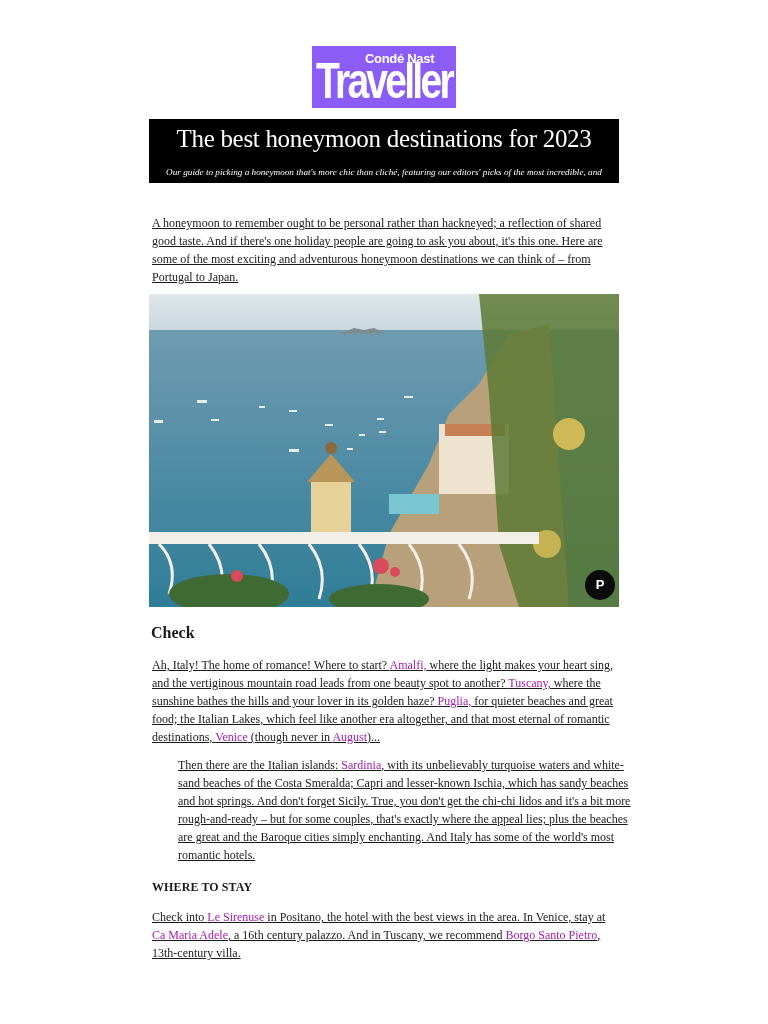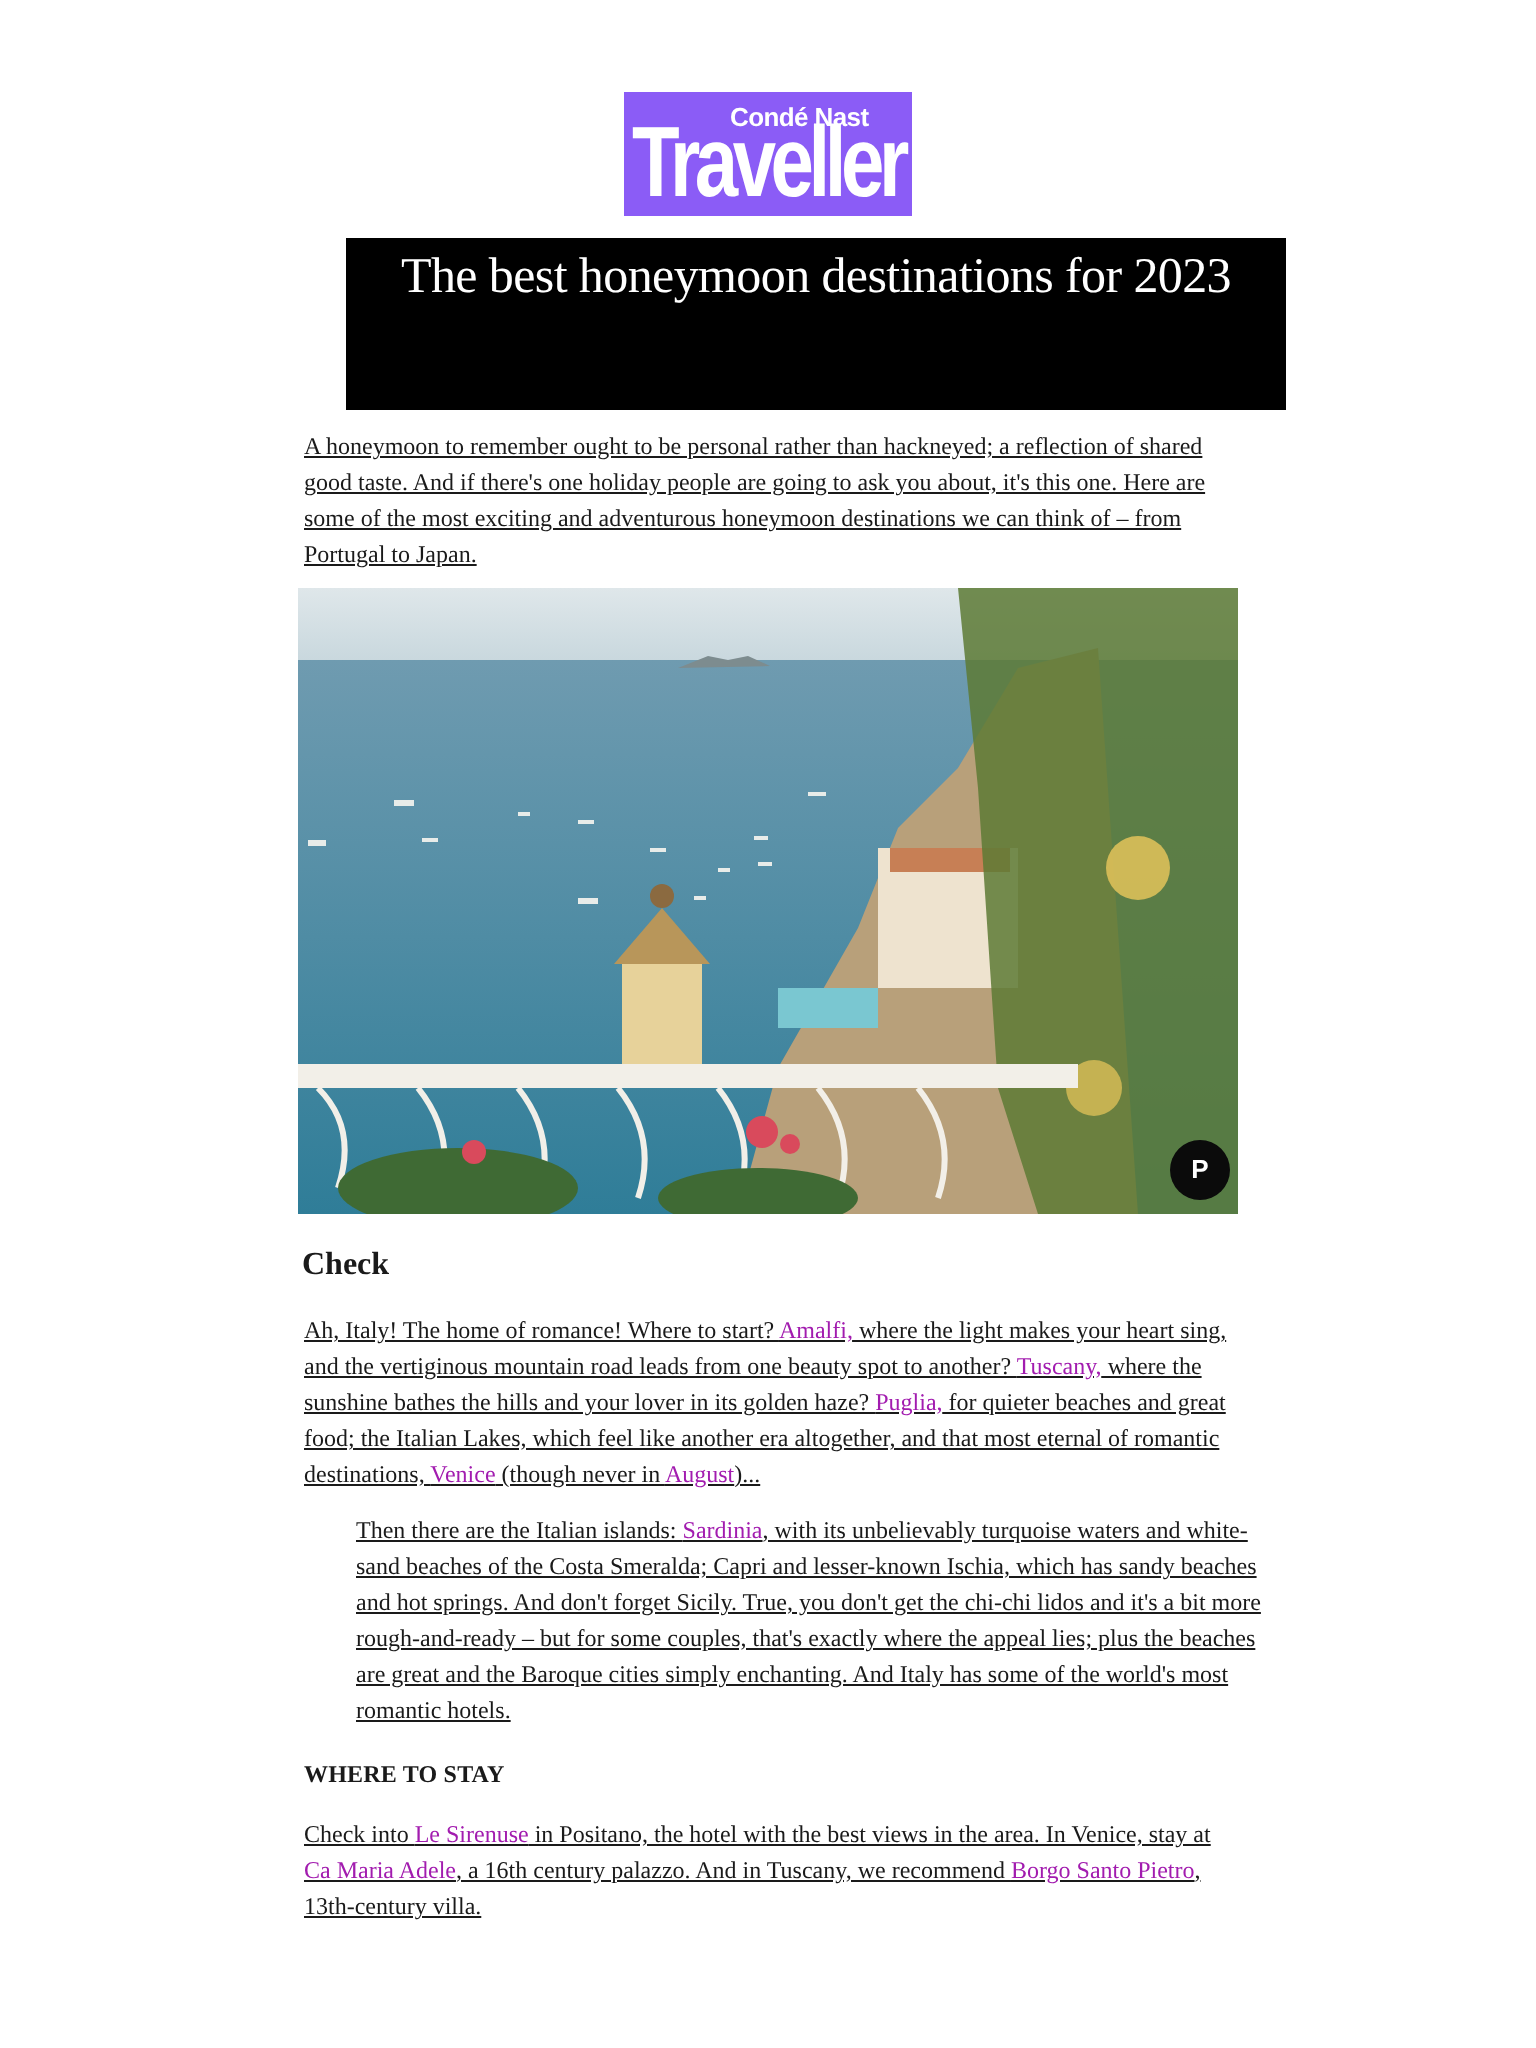--- a/index.html
+++ b/index.html
@@ -1,20 +1,20 @@
 <!DOCTYPE html>
 <html><head>
 <meta charset="utf-8">
 <style>
   html, body { margin: 0; padding: 0; background: #ffffff; }
   body { width: 768px; height: 1024px; position: relative; overflow: hidden; font-family: "Liberation Serif", "DejaVu Serif", serif; color: #1a1a1a; }
   .logo { position: absolute; left: 312px; top: 46px; width: 144px; height: 62px; background: #8b5cf6; color: #fff; overflow: hidden; }
   .logo .conde { position: absolute; left: 53px; top: 5px; font-family: "Liberation Sans", sans-serif; font-weight: bold; font-size: 13px; letter-spacing: -0.3px; }
   .logo .trav { position: absolute; left: 4px; top: 10px; font-family: "Liberation Sans", sans-serif; font-weight: bold; font-size: 50px; letter-spacing: -3.5px; line-height: 50px; transform: scaleX(0.78); transform-origin: left top; white-space: nowrap; }
-  .hero { position: absolute; left: 149px; top: 119px; width: 470px; height: 86px; background: #000; color: #fff; text-align: center; margin-left: 24px; }
+  .hero { position: absolute; left: 149px; top: 119px; width: 470px; height: 64px; background: #000; color: #fff; text-align: center; }
   .hero h1 { margin: 0; padding-top: 4px; font-weight: normal; font-size: 25px; letter-spacing: -0.3px; line-height: 32px; }
   .hero p { margin: 10px 14px 0; font-style: italic; font-size: 9.2px; line-height: 14px; }
   .body-text { position: absolute; left: 152px; width: 466px; font-size: 12px; line-height: 18px; margin: 0; text-decoration: underline; }
   .intro { top: 214px; }
   .photo { position: absolute; left: 149px; top: 294px; width: 470px; height: 313px; overflow: hidden; background: #5c8fa4; }
   .pin { position: absolute; left: 585px; top: 570px; width: 30px; height: 30px; border-radius: 50%; background: #0b0b0b; color: #fff; font-family: "Liberation Sans", sans-serif; font-weight: bold; font-size: 13px; text-align: center; line-height: 30px; }
   .h2 { position: absolute; left: 151px; top: 624px; font-size: 16px; font-weight: bold; margin: 0; }
   .p1 { top: 656px; }
   .p2 { top: 756px; margin-left: 26px; }
   .h3 { position: absolute; left: 152px; top: 880px; font-size: 12px; font-weight: bold; margin: 0; letter-spacing: 0.1px; font-family: Liberation Serif, serif; }
@@ -24,20 +24,21 @@
 </head>
 <body>
 
 <div class="logo">
   <span class="conde">Condé Nast</span>
   <span class="trav">Traveller</span>
 </div>
 
 <div class="hero">
   <h1>The best honeymoon destinations for 2023</h1>
+  <p>Our guide to picking a honeymoon that's more chic than cliché, featuring our editors' picks of the most incredible, and perhaps unexpected, destinations across the world – plus the best of the classics</p>
 </div>
 
 <p class="body-text intro">A honeymoon to remember ought to be personal rather than hackneyed; a reflection of shared good taste. And if there's one holiday people are going to ask you about, it's this one. Here are some of the most exciting and adventurous honeymoon destinations we can think of – from Portugal to Japan.</p>
 
 <div class="photo" aria-label="Positano coastline viewed from a balcony with church dome, boats on the sea and lemon tree">
   <svg width="470" height="313" viewBox="0 0 470 313">
     <defs>
       <linearGradient id="sky" x1="0" y1="0" x2="0" y2="1">
         <stop offset="0" stop-color="#dfe7ea"></stop>
           <stop offset="1" stop-color="#c9d8de"></stop>

